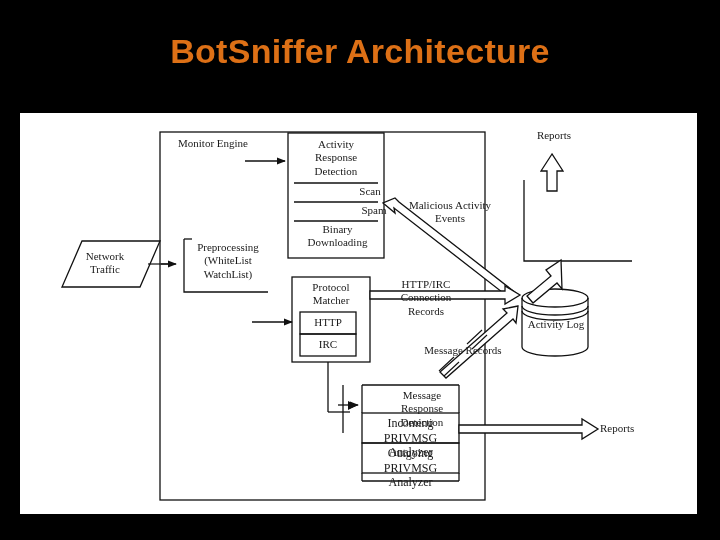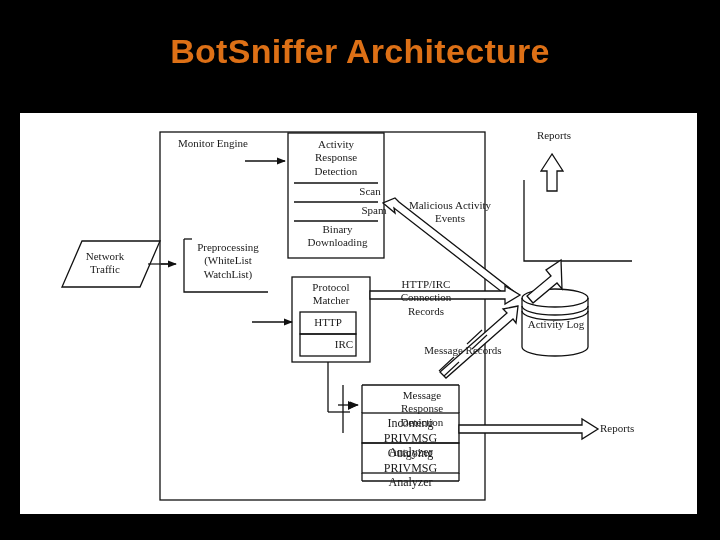--- a/index.html
+++ b/index.html
@@ -177,21 +177,21 @@
     <div class="fig-label" style="left:280px; top:91px; width:92px;margin-left:28px;">Spam</div>
 
     <div class="fig-label" style="left:270px; top:110px; width:95px;">Binary
 Downloading</div>
 
     <div class="fig-label" style="left:274px; top:168px; width:74px;">Protocol
 Matcher</div>
 
     <div class="fig-label" style="left:281px; top:203px; width:54px;">HTTP</div>
 
-    <div class="fig-label" style="left:281px; top:225px; width:54px;margin-left:16px;">IRC</div>
+    <div class="fig-label" style="left:281px; top:225px; width:54px;">IRC</div>
 
     <div class="fig-label" style="left:344px; top:276px; width:116px;">Message
 Response
 Detection</div>
 
     <div class="fig-label sm" style="left:343px; top:303px; width:95px;">Incoming
 PRIVMSG Analyzer</div>
 
     <div class="fig-label sm" style="left:343px; top:333px; width:95px;">Outgoing
 PRIVMSG Analyzer</div>

